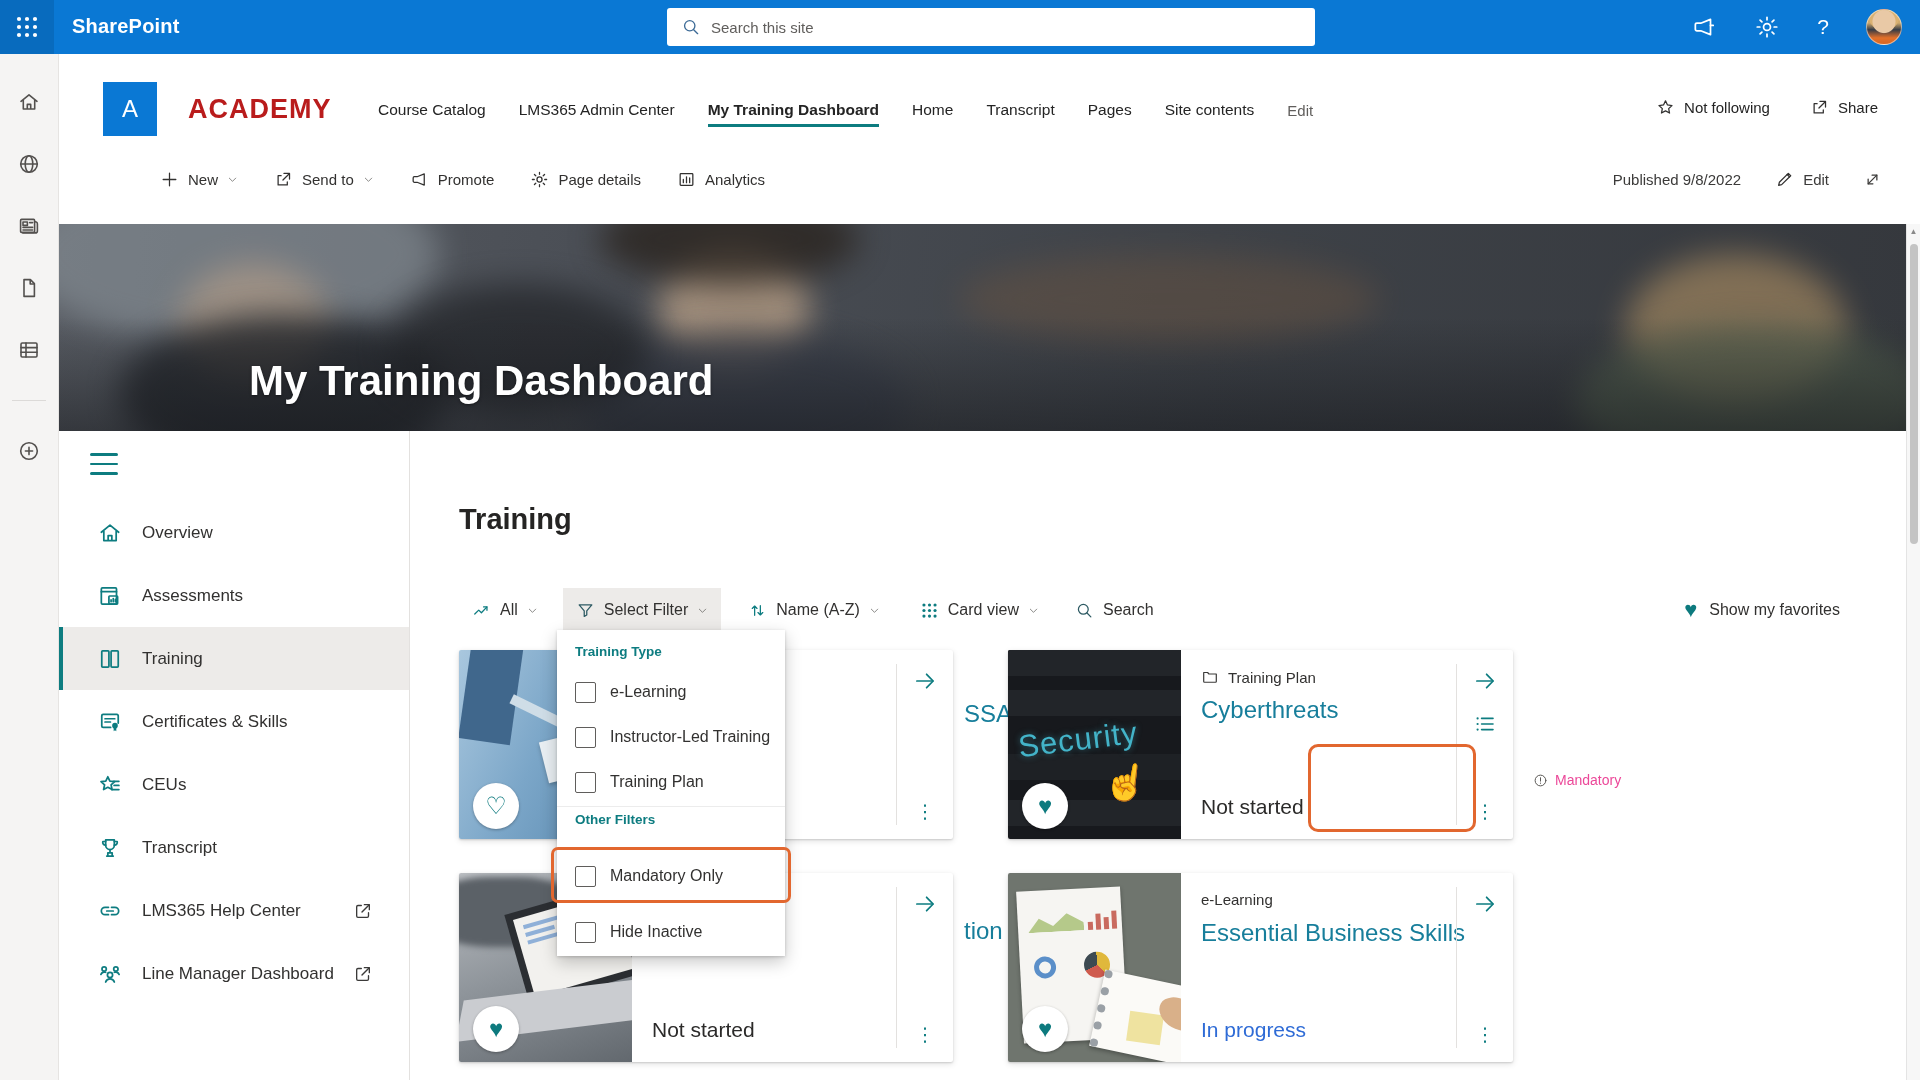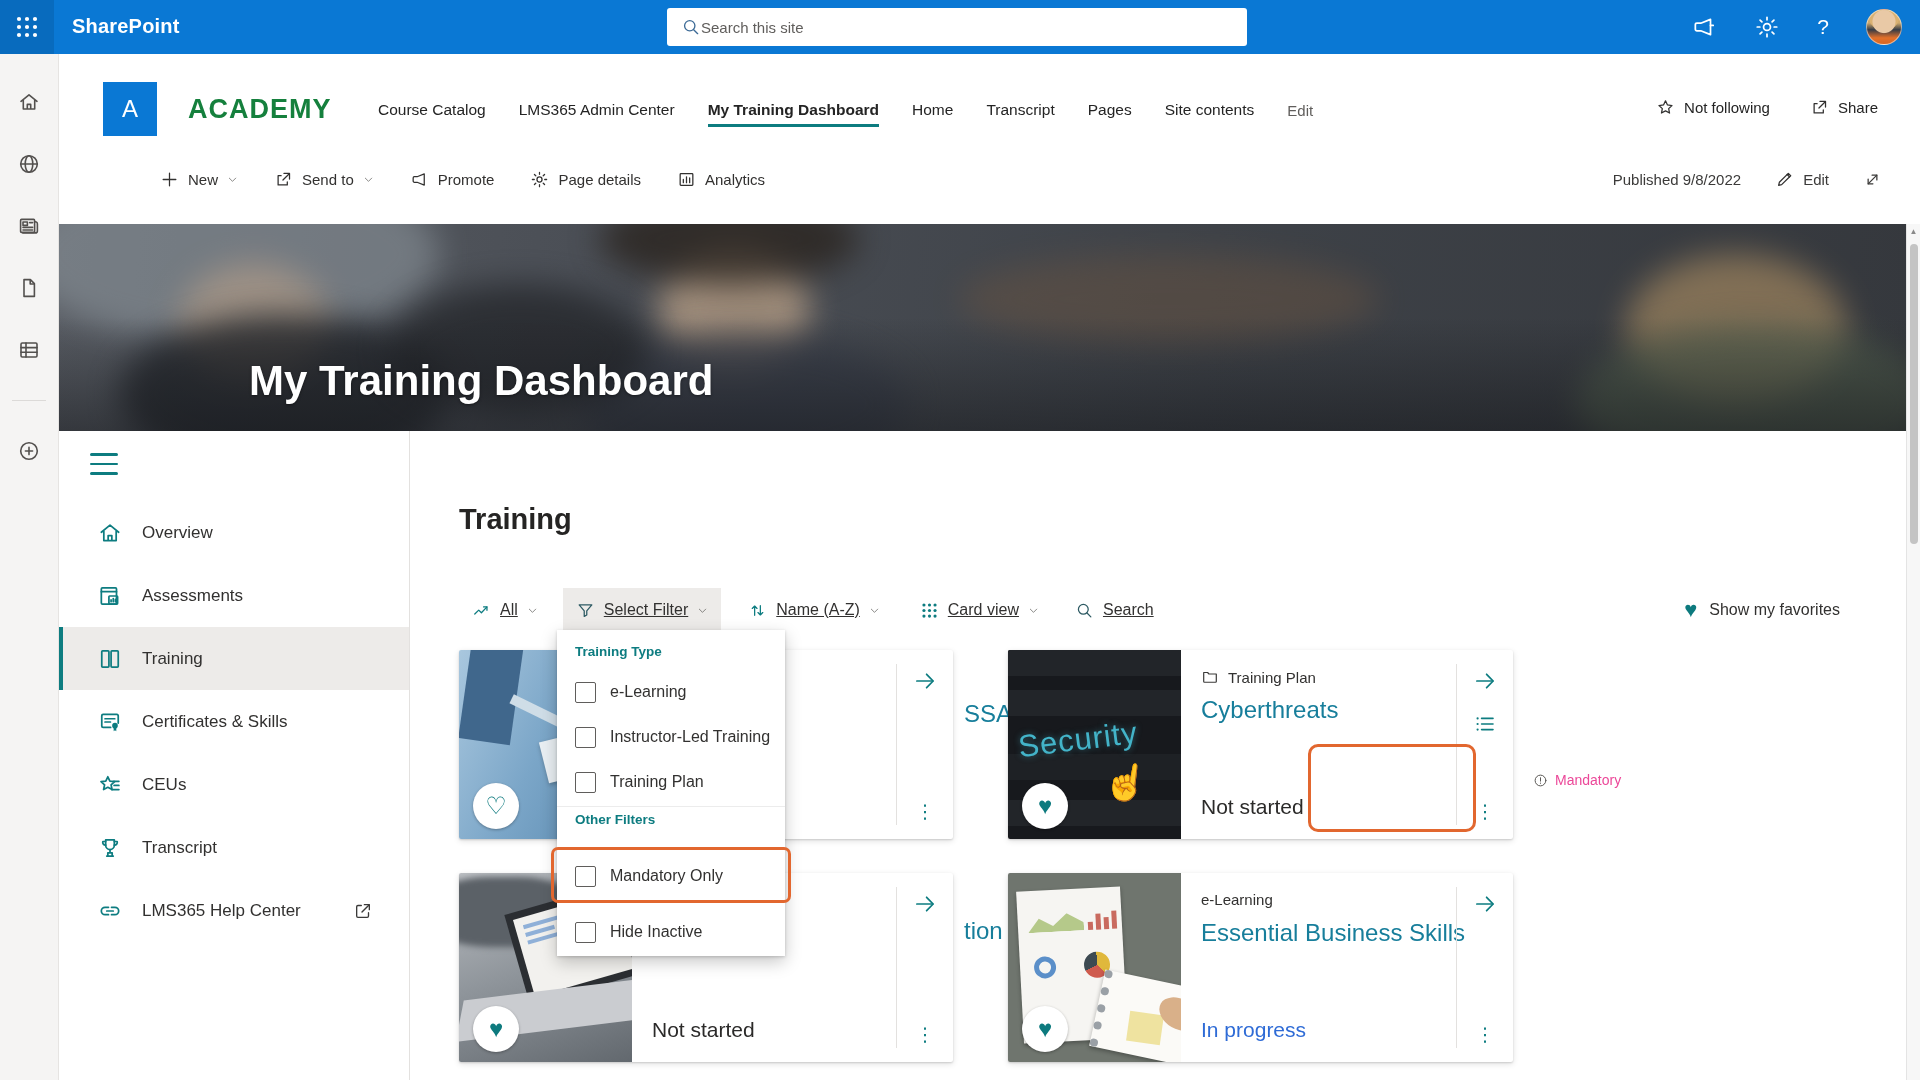--- a/index.html
+++ b/index.html
@@ -8,43 +8,43 @@
   .stage { position:relative; width:1920px; height:1080px; background:#fff;
            outline:1px solid #8b9099; overflow:hidden; }
   svg { display:block; }
   .ic { stroke:currentColor; fill:none; stroke-width:1.6; stroke-linecap:round; stroke-linejoin:round; }
 
   
   .suitebar { position:absolute; left:0; top:0; width:1920px; height:54px; background:#0a78d4; }
   .waffle { position:absolute; left:0; top:0; width:54px; height:54px; background:rgba(0,0,0,.10);
             display:flex; align-items:center; justify-content:center; cursor:pointer; }
   .suite-title { position:absolute; left:72px; top:15px; color:#fff; font-size:20px; font-weight:700; letter-spacing:.2px; }
-  .suite-search { position:absolute; left:667px; top:8px; width:580px; height:38px; background:#fff;
-                  border-radius:3px; display:flex; align-items:center; padding-left:14px; }
+  .suite-search { position:absolute; left:667px; top:8px; width:648px; height:38px; background:#fff;
+                  border-radius:3px; display:flex; align-items:center; padding-left:14px; gap:10px; }
   .suite-search .ph { color:#605e5c; font-size:15px; }
   .suite-icons { position:absolute; right:18px; top:0; height:54px; display:flex; align-items:center; gap:37px; color:#fff; }
   .sicon { width:26px; height:26px; color:#fff; cursor:pointer; display:flex; align-items:center; justify-content:center; }
   .qmark { font-size:21px; color:#fff; font-weight:400; }
   .avatar { width:36px; height:36px; border-radius:50%; cursor:pointer; overflow:hidden; border:1px solid rgba(255,255,255,.5);
             background:
               radial-gradient(circle at 50% 34%, #e9c9a6 0 11px, rgba(0,0,0,0) 12px),
               radial-gradient(circle at 50% 16%, #d9b172 0 15px, rgba(0,0,0,0) 16px),
               linear-gradient(180deg,#c7a05e 0%, #cfa96c 38%, #363b45 58%, #e2702a 82%, #d86722 100%); }
 
   
   .apprail { position:absolute; left:0; top:54px; width:59px; height:1026px; background:#f5f4f3;
              border-right:1px solid #e6e4e2; display:flex; flex-direction:column; align-items:center; padding-top:36px; gap:38px; }
   .railic { width:24px; height:24px; color:#53504e; cursor:pointer; }
   .raildiv { width:34px; height:1px; background:#dcdad8; }
 
   
   .siteheader { position:absolute; left:60px; top:54px; width:1860px; height:170px; background:#fff; }
   .sitelogo { position:absolute; left:43px; top:28px; width:54px; height:54px; background:#0a78d4; color:#fff;
               display:flex; align-items:center; justify-content:center; font-size:24px; cursor:pointer; }
-  .sitename { position:absolute; left:128px; top:40px; font-size:27px; font-weight:700; letter-spacing:1px; color:#15803d; cursor:pointer; }
+  .sitename { position:absolute; left:128px; top:40px; font-size:27px; font-weight:700; letter-spacing:1px; color:#b91c1c; cursor:pointer; }
   .sitenav { position:absolute; left:318px; top:47px; display:flex; align-items:center; gap:33px; font-size:15.5px; color:#242424; }
   .sitenav .navitem { cursor:pointer; white-space:nowrap; padding-bottom:6px; }
   .sitenav .active { font-weight:700; position:relative; }
   .sitenav .active::after { content:""; position:absolute; left:0; right:0; bottom:-2px; height:3px; background:#0d7c80; }
   .sitenav .muted { color:#605e5c; font-size:15px; }
   .headactions { position:absolute; right:42px; top:44px; display:flex; align-items:flex-start; gap:40px; font-size:15px; color:#242424; }
   .headactions .act { display:flex; align-items:center; gap:9px; cursor:pointer; }
   .headactions .aic { width:19px; height:19px; color:#323130; }
 
   
@@ -81,21 +81,21 @@
   .mitem { position:relative; height:63px; display:flex; align-items:center; padding-left:38px; gap:19px; cursor:pointer; font-size:17px; color:#323130; }
   .mitem .mic { width:26px; height:26px; color:#0d7c80; flex:none; }
   .mitem.sel { background:#edebe9; }
   .mitem.sel::before { content:""; position:absolute; left:0; top:0; bottom:0; width:4px; background:#0d7c80; }
   .mitem .ext { position:absolute; right:36px; width:20px; height:20px; color:#3b3a39; }
 
   
   .main { position:absolute; left:410px; top:431px; width:1496px; height:649px; background:#fff; }
   .mtitle { position:absolute; left:49px; top:72px; font-size:29px; font-weight:600; color:#252423; }
 
-  .toolbar { position:absolute; left:49px; top:157px; height:44px; display:flex; align-items:center;text-decoration:underline; }
+  .toolbar { position:absolute; left:49px; top:157px; height:44px; display:flex; align-items:center; }
   .tbtn { display:flex; align-items:center; gap:9px; font-size:16px; color:#323130; cursor:pointer; height:44px; padding:0 13px; }
   .tbtn .tic { width:19px; height:19px; color:#0d7c80; }
   .tbtn .tic.dark { color:#2d5a63; }
   .tbtn .chev { width:11px; height:11px; }
   .tbtn.chipon { background:#edebe9; }
   .favbtn { position:absolute; right:66px; top:157px; height:44px; display:flex; align-items:center; gap:12px; font-size:16px; color:#323130; cursor:pointer; }
   .heartglyph { color:#0d7a7e; font-size:22px; line-height:1; }
 
   
   .card { position:absolute; height:189px; background:#fff; border-radius:2px;
@@ -403,20 +403,35 @@
         <svg class="ic mic" viewBox="0 0 24 24">
             <path d="M10.6 8.6H7.4a3.4 3.4 0 0 0 0 6.8h3.2M13.4 8.6h3.2a3.4 3.4 0 0 1 0 6.8h-3.2M9 12h6"></path>
           </svg>
         <span>LMS365 Help Center</span>
         <svg class="ic ext" viewBox="0 0 24 24">
             <path d="M10 5.4H6a1.6 1.6 0 0 0-1.6 1.6v11A1.6 1.6 0 0 0 6 19.6h11a1.6 1.6 0 0 0 1.6-1.6v-4"></path>
             <path d="M13.6 4.4h6v6"></path>
             <path d="M19.2 4.8l-8.4 8.4"></path>
           </svg>
       </div>
+      <div class="mitem">
+        <svg class="ic mic" viewBox="0 0 24 24">
+            <circle cx="12" cy="13" r="2.4"></circle>
+            <path d="M8 19.4a4.2 4.2 0 0 1 8 0"></path>
+            <circle cx="6.6" cy="7.4" r="2"></circle>
+            <circle cx="17.4" cy="7.4" r="2"></circle>
+            <path d="M3.6 12.4a3.4 3.4 0 0 1 4.4-2M20.4 12.4a3.4 3.4 0 0 0-4.4-2"></path>
+          </svg>
+        <span>Line Manager Dashboard</span>
+        <svg class="ic ext" viewBox="0 0 24 24">
+            <path d="M10 5.4H6a1.6 1.6 0 0 0-1.6 1.6v11A1.6 1.6 0 0 0 6 19.6h11a1.6 1.6 0 0 0 1.6-1.6v-4"></path>
+            <path d="M13.6 4.4h6v6"></path>
+            <path d="M19.2 4.8l-8.4 8.4"></path>
+          </svg>
+      </div>
     </div>
   </div>
 
   <div class="main">
     <div class="mtitle">Training</div>
 
     <div class="toolbar">
       <span class="tbtn">
         <svg class="ic tic" viewBox="0 0 24 24">
             <path d="M3.5 16.5l5-5 3.4 3.4 7-7.4"></path>

